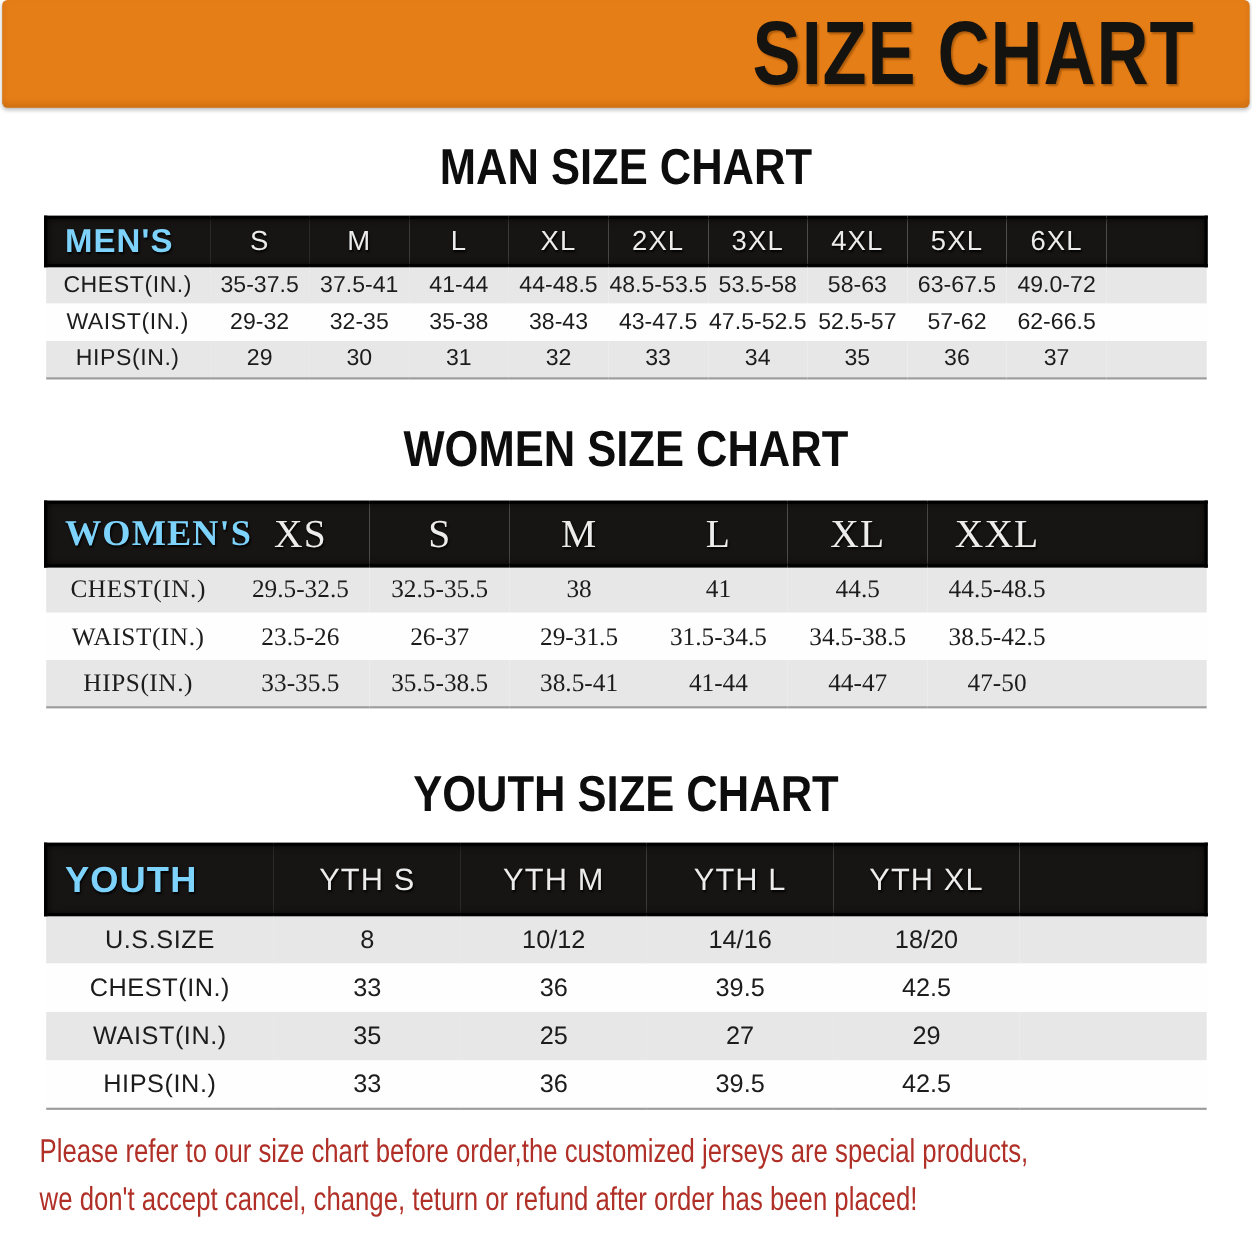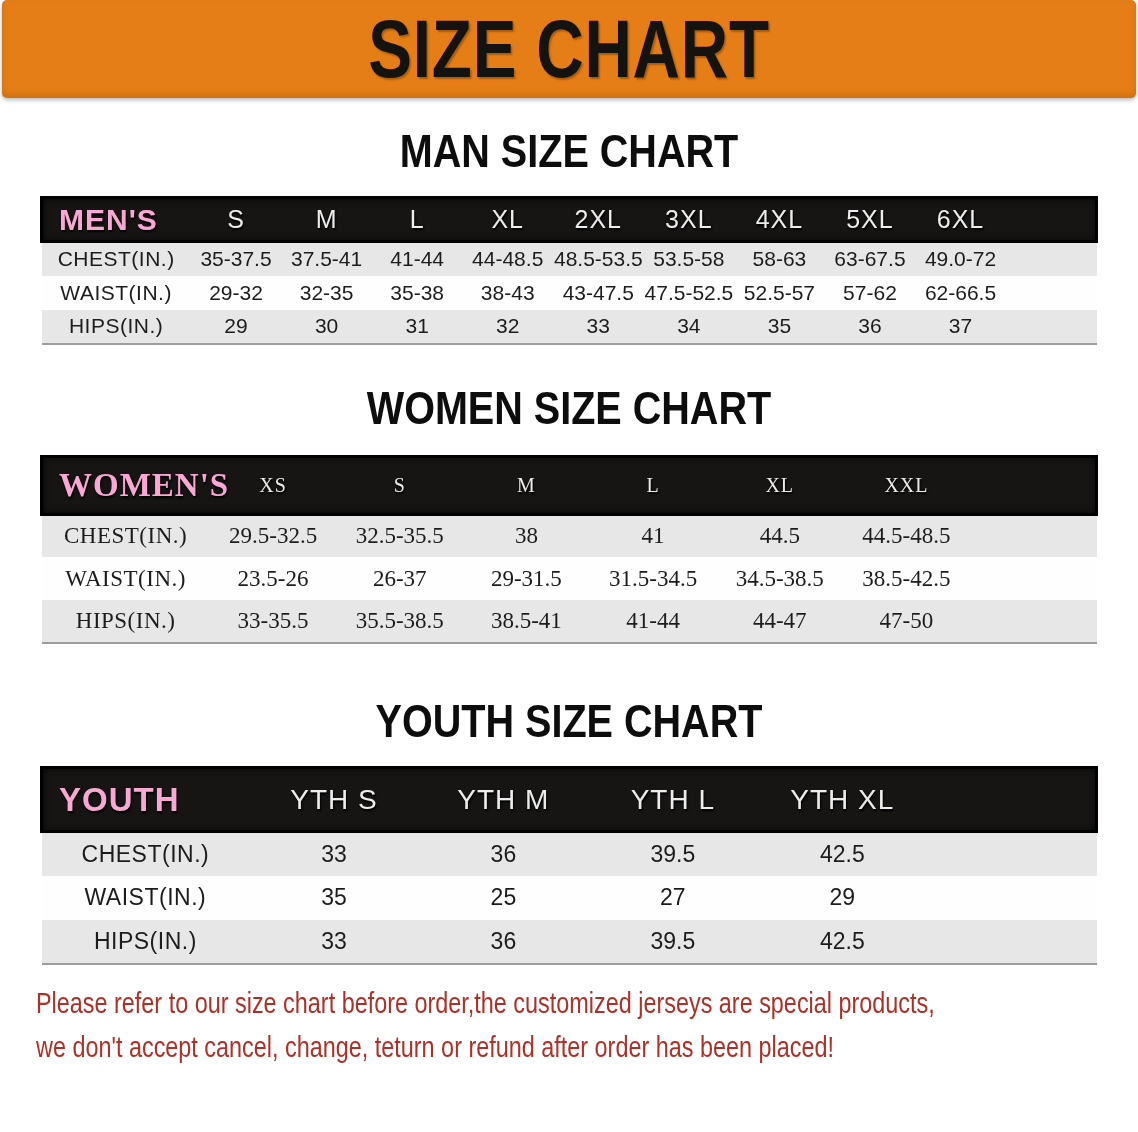--- a/index.html
+++ b/index.html
@@ -15,21 +15,21 @@
 
   
   .banner {
     width: 1134px;
     height: 98px;
     margin: 0 2px;
     background: #E67E17;
     border-radius: 5px;
     display: flex;
     align-items: center;
-    justify-content: center;
+    justify-content: flex-end;
     box-shadow: 0 2px 4px rgba(0,0,0,0.28), inset 0 -4px 6px rgba(140,70,0,0.25);
   }
   .banner-title {
     font-size: 82px;
     line-height: 82px;
     font-weight: bold;
     color: #151310;
     letter-spacing: 1px;
     transform: scaleX(0.80);
     text-shadow: 2px 2px 2px rgba(120,60,0,0.55);
@@ -62,21 +62,21 @@
   }
   .s1 table.size-table { margin-top: 24px; font-family: Liberation Serif, serif; }
   .s2 table.size-table { }
 
   table.size-table thead tr {
     background: #171514;
     border: 3px solid #000;
     box-shadow: inset 0 0 8px #000;
   }
   th.corner {
-    color: #f9a8d4;
+    color: #7dd3fc;
     font-weight: bold;
     text-align: left;
     padding-left: 16px;
     letter-spacing: 1px;
     text-shadow: 1px 2px 2px #000;
     white-space: nowrap;
   }
   th.size {
     color: #ececec;
     font-weight: normal;
@@ -98,21 +98,21 @@
   .tbl-0 thead tr { height: 44px; }
   .tbl-0 tbody tr { height: 34px; font-size: 21px; }
   .tbl-0 th.corner { font-size: 30px; width: 14.5%; }
   .tbl-0 th.size   { font-size: 25px; width: 8.8%; }
   .tbl-0 .spacer   { width: 6.3%; }
 
   
   .tbl-1 thead tr { height: 58px; }
   .tbl-1 tbody tr { height: 43px; font-size: 23px; }
   .tbl-1 th.corner { font-size: 33px; width: 17%; }
-  .tbl-1 th.size   { font-size: 20px; width: 12.8%; }
+  .tbl-1 th.size   { font-size: 36px; width: 12.8%; }
   .tbl-1 .spacer   { width: 6.2%; }
 
   
   .tbl-2 thead tr { height: 64px; }
   .tbl-2 tbody tr { height: 44px; font-size: 23px; }
   .tbl-2 th.corner { font-size: 33px; width: 19%; }
   .tbl-2 th.size   { font-size: 28px; width: 15.5%; }
   .tbl-2 .spacer   { width: 19%; }
 
   
@@ -255,20 +255,28 @@
           <th class="corner">YOUTH</th>
           <th class="size">YTH S</th>
           <th class="size">YTH M</th>
           <th class="size">YTH L</th>
           <th class="size">YTH XL</th>
           <th class="size spacer"></th>
         </tr>
       </thead>
       <tbody>
         <tr>
+          <td class="row-label">U.S.SIZE</td>
+          <td class="data-cell">8</td>
+          <td class="data-cell">10/12</td>
+          <td class="data-cell">14/16</td>
+          <td class="data-cell">18/20</td>
+          <td class="spacer"></td>
+        </tr>
+        <tr>
           <td class="row-label">CHEST(IN.)</td>
           <td class="data-cell">33</td>
           <td class="data-cell">36</td>
           <td class="data-cell">39.5</td>
           <td class="data-cell">42.5</td>
           <td class="spacer"></td>
         </tr>
         <tr>
           <td class="row-label">WAIST(IN.)</td>
           <td class="data-cell">35</td>

